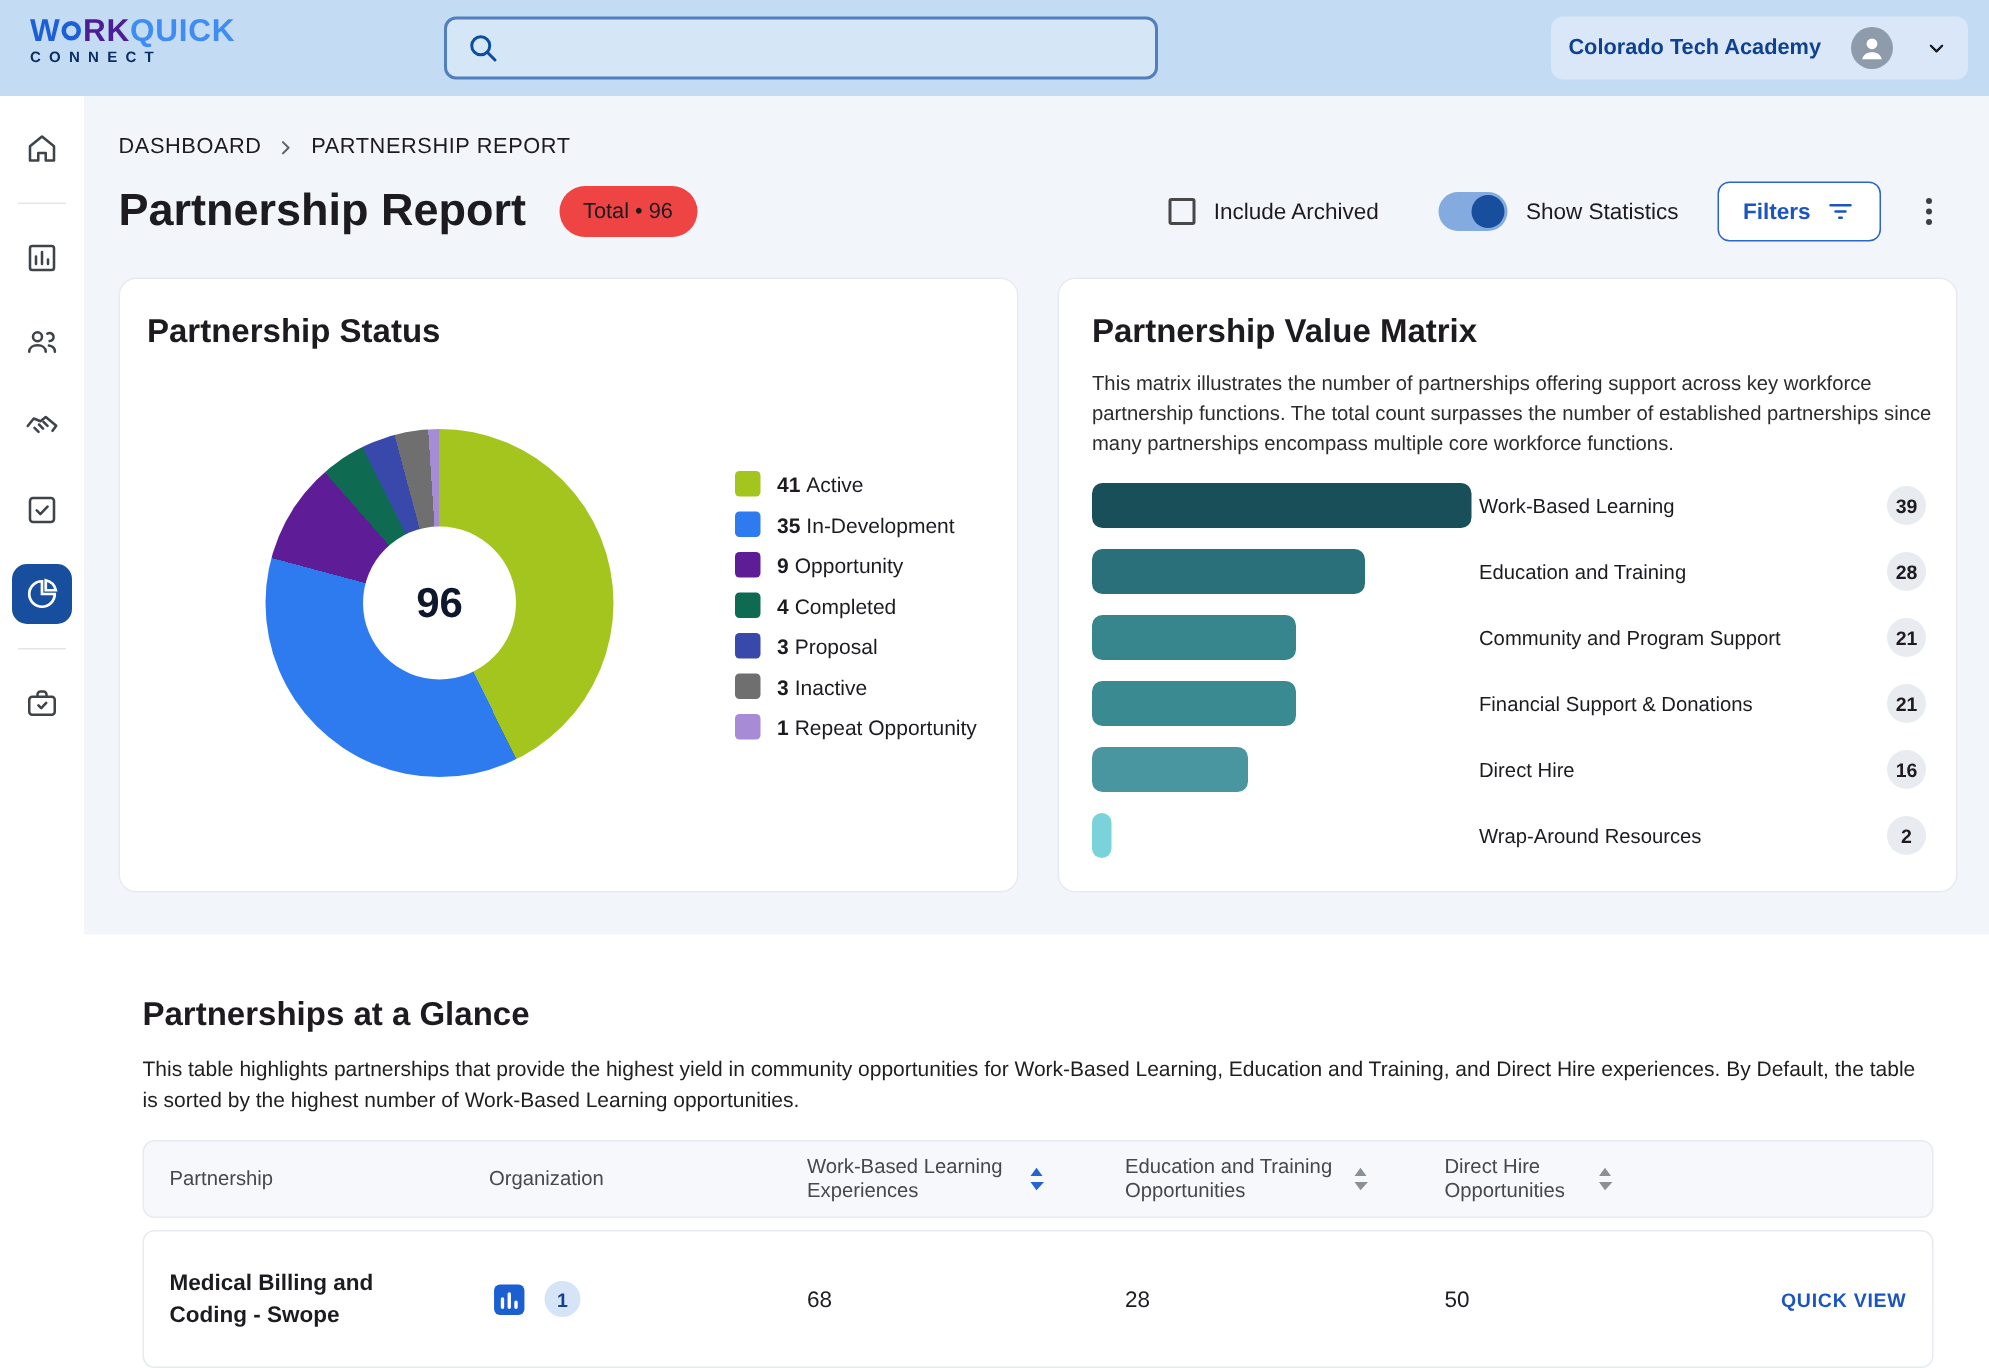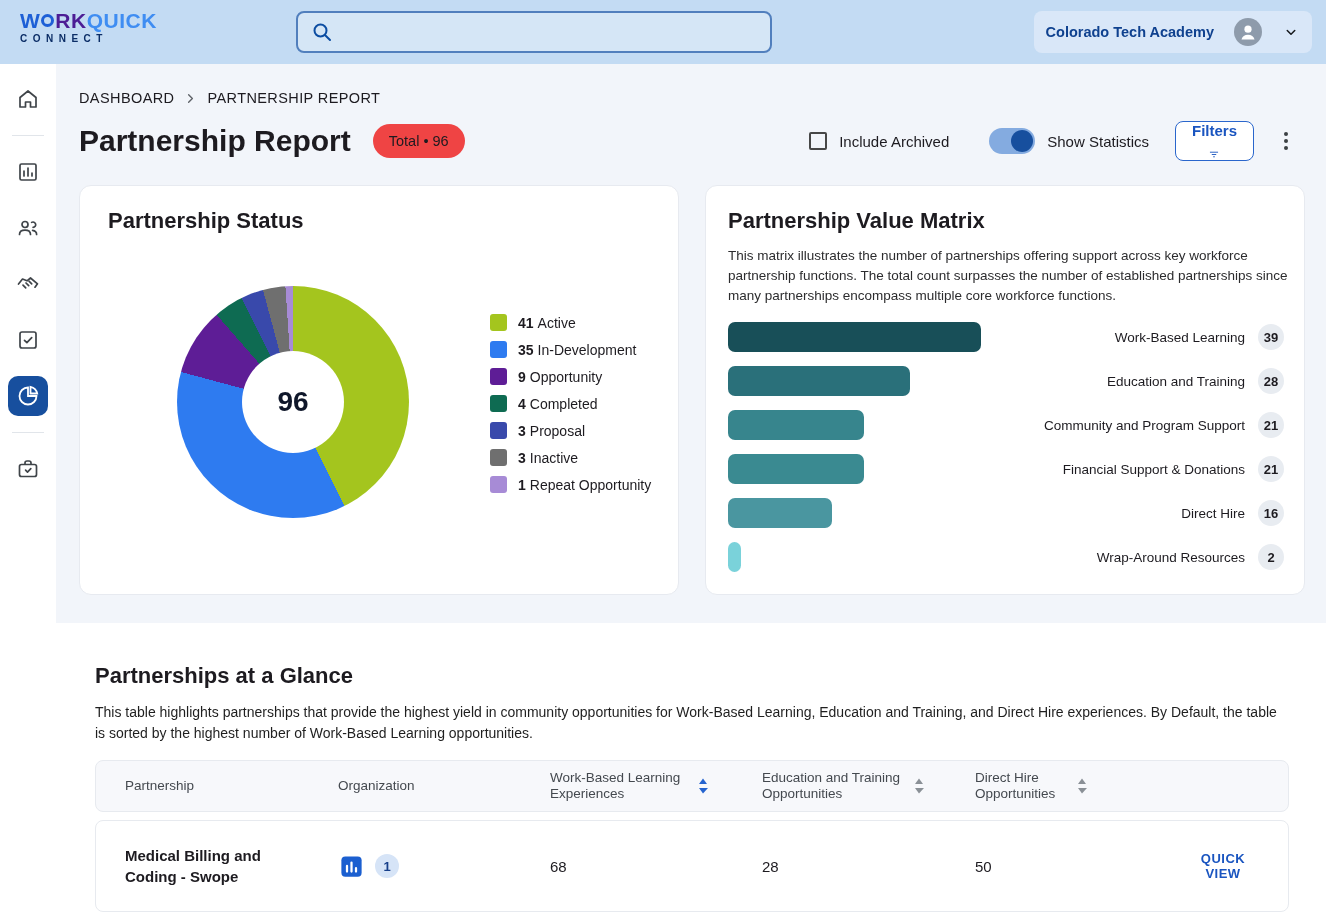--- a/index.html
+++ b/index.html
@@ -37,53 +37,53 @@
 
   .title-row { display:flex; align-items:center; margin:15px 28px 0 23px; }
   .page-title { font-size:30px; font-weight:700; color:#1d1b20; }
   .total-badge { margin-left:22px; background:#ef4444; border-radius:18px; padding:9px 16px; font-size:14.5px; color:#1d1b20; }
   .title-spacer { flex:1; }
   .checkbox { width:18px; height:18px; border:2px solid #474747; border-radius:2px; background:transparent; cursor:pointer; flex:none; }
   .ctl-label { font-size:15px; color:#1d1b20; margin-left:12px; }
   .switch { width:46px; height:26px; border-radius:13px; background:#84abe0; position:relative; margin-left:40px; cursor:pointer; flex:none; }
   .switch .knob { position:absolute; right:2px; top:2px; width:22px; height:22px; border-radius:50%; background:#174f9e; }
   .switch-label { font-size:15px; color:#1d1b20; margin-left:12px; }
-  .filters-btn { margin-left:26px; height:40px; padding:0 16px; display:flex; align-items:center; gap:10px; background:#fff; border:1.6px solid #2a66cc; border-radius:8px; color:#1a55c0; font-size:15px; font-weight:700; font-family:inherit; cursor:pointer;flex-direction:column; }
+  .filters-btn { margin-left:26px; height:40px; padding:0 16px; display:flex; align-items:center; gap:10px; background:#fff; border:1.6px solid #2a66cc; border-radius:8px; color:#1a55c0; font-size:15px; font-weight:700; font-family:inherit; cursor:pointer; }
   .kebab { margin-left:20px; width:24px; height:28px; border:none; background:transparent; display:flex; flex-direction:column; align-items:center; justify-content:center; gap:3px; cursor:pointer; }
   .kebab i { width:4px; height:4px; border-radius:50%; background:#3c4043; }
 
   
   .cards-row { display:flex; gap:26px; margin:24px 21px 0 23px; }
   .card { background:#fff; border:1px solid #e7eaf0; border-radius:12px; width:600px; height:410px; position:relative; }
   .card-title { font-size:22px; font-weight:700; color:#1d1b20; }
 
-  .status-card .card-title { position:absolute; left:28px; top:22px; }
+  .status-card .card-title { position:absolute; left:18px; top:22px; }
   .donut { position:absolute; left:97px; top:100px; width:232px; height:232px; border-radius:50%; }
   .donut-hole { position:absolute; inset:0; margin:auto; width:102px; height:102px; border-radius:50%; background:#fff; display:flex; align-items:center; justify-content:center; font-size:28px; font-weight:700; color:#0f172a; }
   .legend { position:absolute; left:410px; top:128px; }
   .legend-item { display:flex; align-items:center; margin-bottom:10px; }
   .swatch { width:17px; height:17px; border-radius:3px; margin-right:11px; flex:none; }
   .legend-text { font-size:14px; color:#1d1b20; }
   .legend-text b { font-weight:700; margin-right:4px; }
 
   .matrix-card { padding:22px 20px 0 22px; }
   .matrix-desc { margin-top:12px; font-size:13.5px; line-height:20px; color:#2c2c2e; width:560px; }
   .bars { margin-top:16px; }
   .bar-row { display:flex; align-items:center; height:30px; margin-bottom:14px; }
   .bar-track { width:258px; flex:none; }
   .bar { height:30px; border-radius:7px; }
-  .bar-label { flex:1; text-align:right; font-size:13.5px; color:#1d1b20; padding-right:13px; }
+  .bar-label { flex:1; font-size:13.5px; color:#1d1b20; padding-right:13px; }
   .bar-badge { width:26px; height:26px; border-radius:50%; background:#e8ecf1; display:flex; align-items:center; justify-content:center; font-size:13px; font-weight:700; color:#1d1b20; flex:none; }
 
   
   .glance { margin-top:28px; background:#fff; padding:40px 37px 0 39px; min-height:300px; }
   .glance-title { font-size:22px; font-weight:700; color:#1d1b20; }
   .glance-desc { margin-top:13px; font-size:14px; line-height:21px; color:#1f1f1f; max-width:1192px; }
   .table { margin-top:16px; width:1194px; }
-  .t-grid { display:grid; grid-template-columns:213px 212px 212px 213px 212px 1fr; align-items:center; padding:0 29px; }
+  .t-grid { display:grid; grid-template-columns:213px 212px 212px 213px 212px 1fr; align-items:center; padding:0 17px; }
   .thead { height:52px; background:#f7f8fb; border:1px solid #e7eaef; border-radius:8px; }
   .th { display:flex; align-items:center; font-size:13.5px; color:#44494f; cursor:default; }
   .th.sortable { cursor:pointer; }
   .th-label { line-height:16px; }
   .th:nth-child(3) .th-label { max-width:138px; }
   .th:nth-child(4) .th-label { max-width:142px; }
   .th:nth-child(5) .th-label { max-width:92px; }
   .sort-icon { margin-left:10px; color:#8a9096; display:flex; }
   .sort-icon.active { color:#2564cf; }
   .trow { margin-top:8px; height:92px; background:#fff; border:1px solid #e7eaef; border-radius:8px; }

